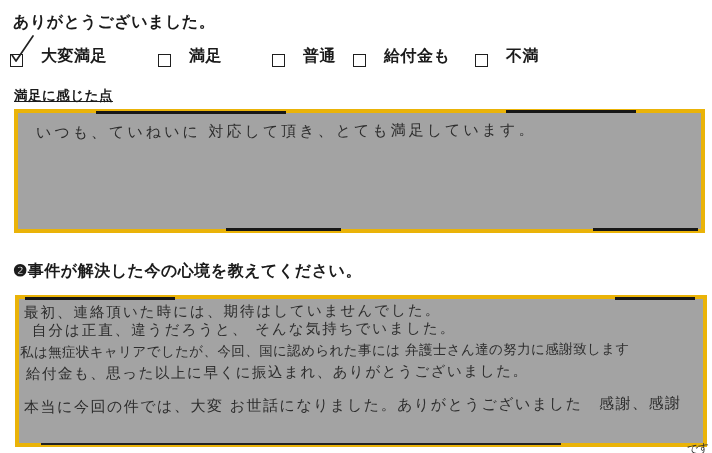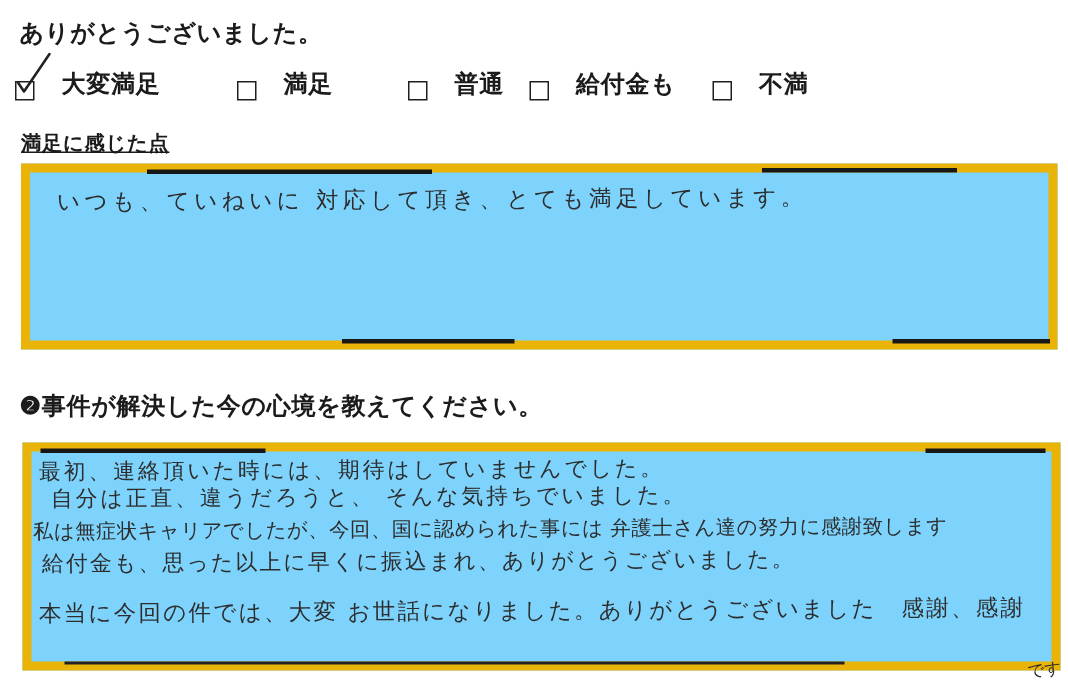--- a/index.html
+++ b/index.html
@@ -41,22 +41,22 @@
     position:absolute;left:-3px;top:-14px;
     width:30px;height:32px;
     pointer-events:none;
   }
   .ans-label{
     position:absolute;left:14px;top:87px;
     font-size:13.5px;font-weight:bold;letter-spacing:0.5px;text-decoration:underline;
   }
   .box{
     position:absolute;
-    border:6px solid #eab308;
-    background:#7dd3fc;
+    border:4px solid #eab308;
+    background:#a3a3a3;
     box-sizing:border-box;
   }
   .box1{left:14px;top:109px;width:691px;height:124px;}
   .box2{left:15px;top:295px;width:692px;height:152px;}
   .hw{
     position:absolute;
     font-family:"DejaVu Sans",sans-serif;
     color:#2d2d2d;
     font-size:14.5px;
     letter-spacing:2px;

